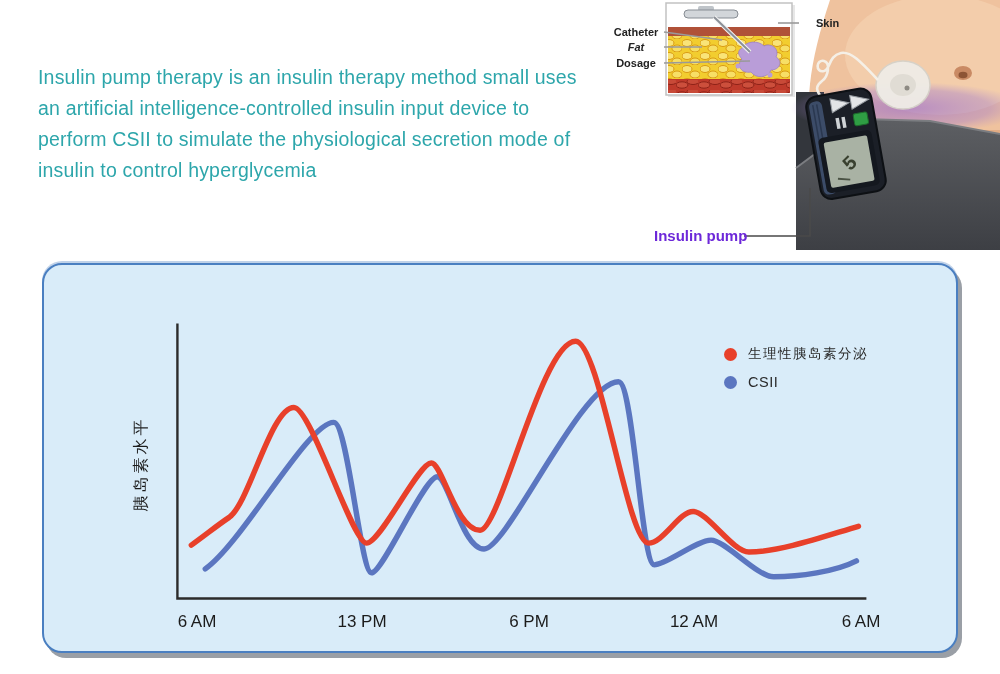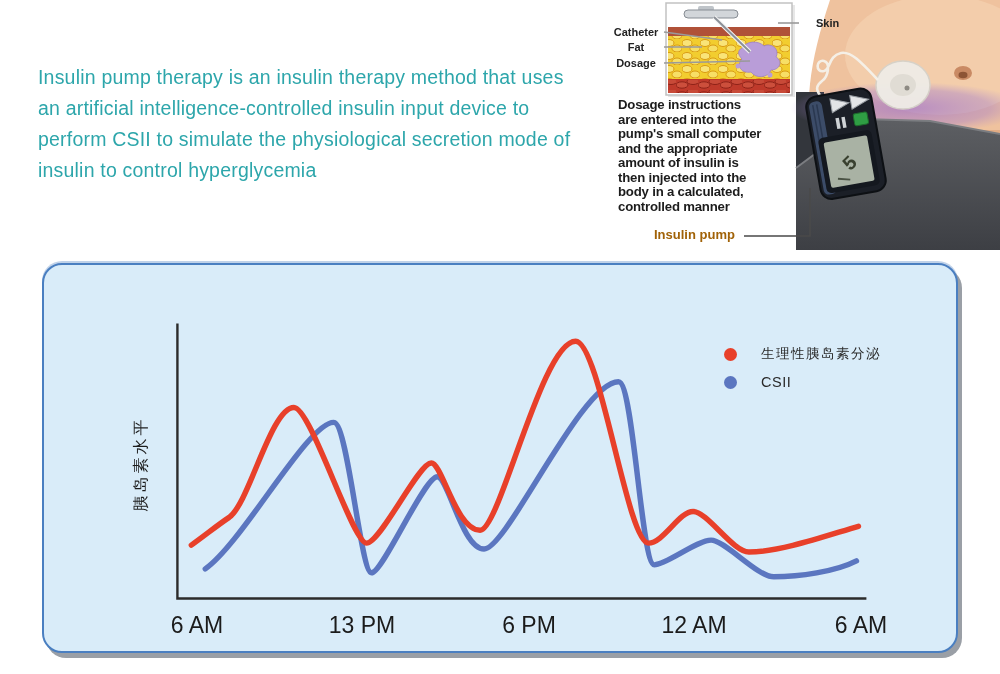--- a/index.html
+++ b/index.html
@@ -13,46 +13,46 @@
 
   
   .illus{position:absolute;left:610px;top:0;width:390px;height:250px;}
   .illus svg{position:absolute;left:0;top:0;}
   .ilabel{position:absolute;font-weight:bold;color:#222;font-size:11px;line-height:12px;}
   .ilabel.rt{text-align:center;}
   .caption{position:absolute;left:8px;top:98px;width:168px;
            font-weight:bold;font-size:13.2px;line-height:14.5px;color:#1c1c1c;
            white-space:pre-line;letter-spacing:-.2px;}
   .pumplabel{position:absolute;left:44px;top:227px;font-weight:bold;
-             font-size:13px;color:#a16207;}
+             font-size:15px;color:#6d28d9;}
 
   
   .panel{position:absolute;left:42px;top:263px;width:916px;height:390px;
          background:#d9ecf9;border:2px solid #4a7fc1;border-radius:20px;
          box-shadow:4px 5px 0 #9a9fa6, 0 -2px 0 rgba(74,127,193,.35);
          box-sizing:border-box;}
   .panel svg{position:absolute;left:0;top:0;width:100%;height:100%;}
   .line-red{stroke:#e8402a;stroke-width:5.5;fill:none;stroke-linecap:round;}
   .line-blue{stroke:#5b76c0;stroke-width:5.5;fill:none;stroke-linecap:round;}
   .axis{stroke:#2b2b2b;stroke-width:2.4;fill:none;}
 
   .ylabel{position:absolute;left:-6px;top:189px;width:206px;height:20px;
           transform:rotate(-90deg);text-align:center;
           font-size:16px;letter-spacing:3px;color:#1c1c1c;}
   .xtick{position:absolute;top:347px;width:100px;text-align:center;
-         font-size:23px;color:#1b1b1b;}
-  .legend-row{position:absolute;display:flex;align-items:center;gap:24px;height:14px;}
+         font-size:17px;color:#1b1b1b;}
+  .legend-row{position:absolute;display:flex;align-items:center;gap:11px;height:14px;}
   .legend-dot{width:13px;height:13px;border-radius:50%;flex:0 0 auto;}
   .legend-text{font-size:13.5px;color:#2a2a2a;letter-spacing:1.5px;white-space:nowrap;}
   .legend-text.lat{letter-spacing:.5px;font-size:14.5px;}
 </style>
 </head>
 <body>
 
-<div class="intro">Insulin pump therapy is an insulin therapy method that uses
+<div class="intro">Insulin pump therapy is an insulin therapy method small uses
 an artificial intelligence-controlled insulin input device to
 perform CSII to simulate the physiological secretion mode of
 insulin to control hyperglycemia</div>
 
 <div class="illus">
   <svg width="390" height="250" viewBox="0 0 390 250">
     <defs>
       <linearGradient id="skinGrad" x1="0" y1="0" x2="0.25" y2="1">
         <stop offset="0" stop-color="#f3cdab"></stop>
         <stop offset="0.55" stop-color="#e7b38d"></stop>
@@ -149,32 +149,24 @@
 
     <g stroke="#9a9a9a" stroke-width="1.6">
       <line x1="54" y1="32" x2="112" y2="40"></line>
       <line x1="54" y1="47" x2="92" y2="47"></line>
       <line x1="54" y1="63" x2="140" y2="61"></line>
       <line x1="168" y1="23" x2="189" y2="23"></line>
     </g>
   </svg>
 
   <div class="ilabel rt" style="left:0;top:26px;width:52px;">Catheter</div>
-  <div class="ilabel rt" style="left:0;top:41px;width:52px;">Fat</div>
+  <div class="ilabel rt" style="left:0;top:41px;width:52px;font-style:italic;">Fat</div>
   <div class="ilabel rt" style="left:0;top:57px;width:52px;">Dosage</div>
   <div class="ilabel" style="left:206px;top:17px;">Skin</div>
 
-  <div class="caption">Dosage instructions
-are entered into the
-pump's small computer
-and the appropriate
-amount of insulin is
-then injected into the
-body in a calculated,
-controlled manner</div>
   <div class="pumplabel">Insulin pump</div>
 </div>
 
 <div class="panel">
   <svg viewBox="0 0 916 390" preserveAspectRatio="none">
     <path class="axis" d="M 134 59 L 134 337 L 826 337"></path>
     <path class="line-blue" d="M 162 307 C 200 280 265 159 291 159 C 305 159 318 311 329 311 C 340 311 382 214 395 214 C 406 214 420 287 442 287 C 465 287 540 118 577 118 C 592 118 600 303 613 303 C 625 303 656 278 670 278 C 684 278 716 315 733 315 C 758 315 795 310 816 299"></path>
     <path class="line-red" d="M 148 283 C 162 273 174 263 186 255 C 206 241 228 144 251 144 C 268 144 310 281 324 281 C 338 281 376 200 389 200 C 400 200 414 268 438 268 C 458 268 500 77 534 77 C 558 77 586 281 607 281 C 622 281 638 249 652 249 C 666 249 692 290 708 290 C 740 290 790 272 818 264"></path>
   </svg>
 

